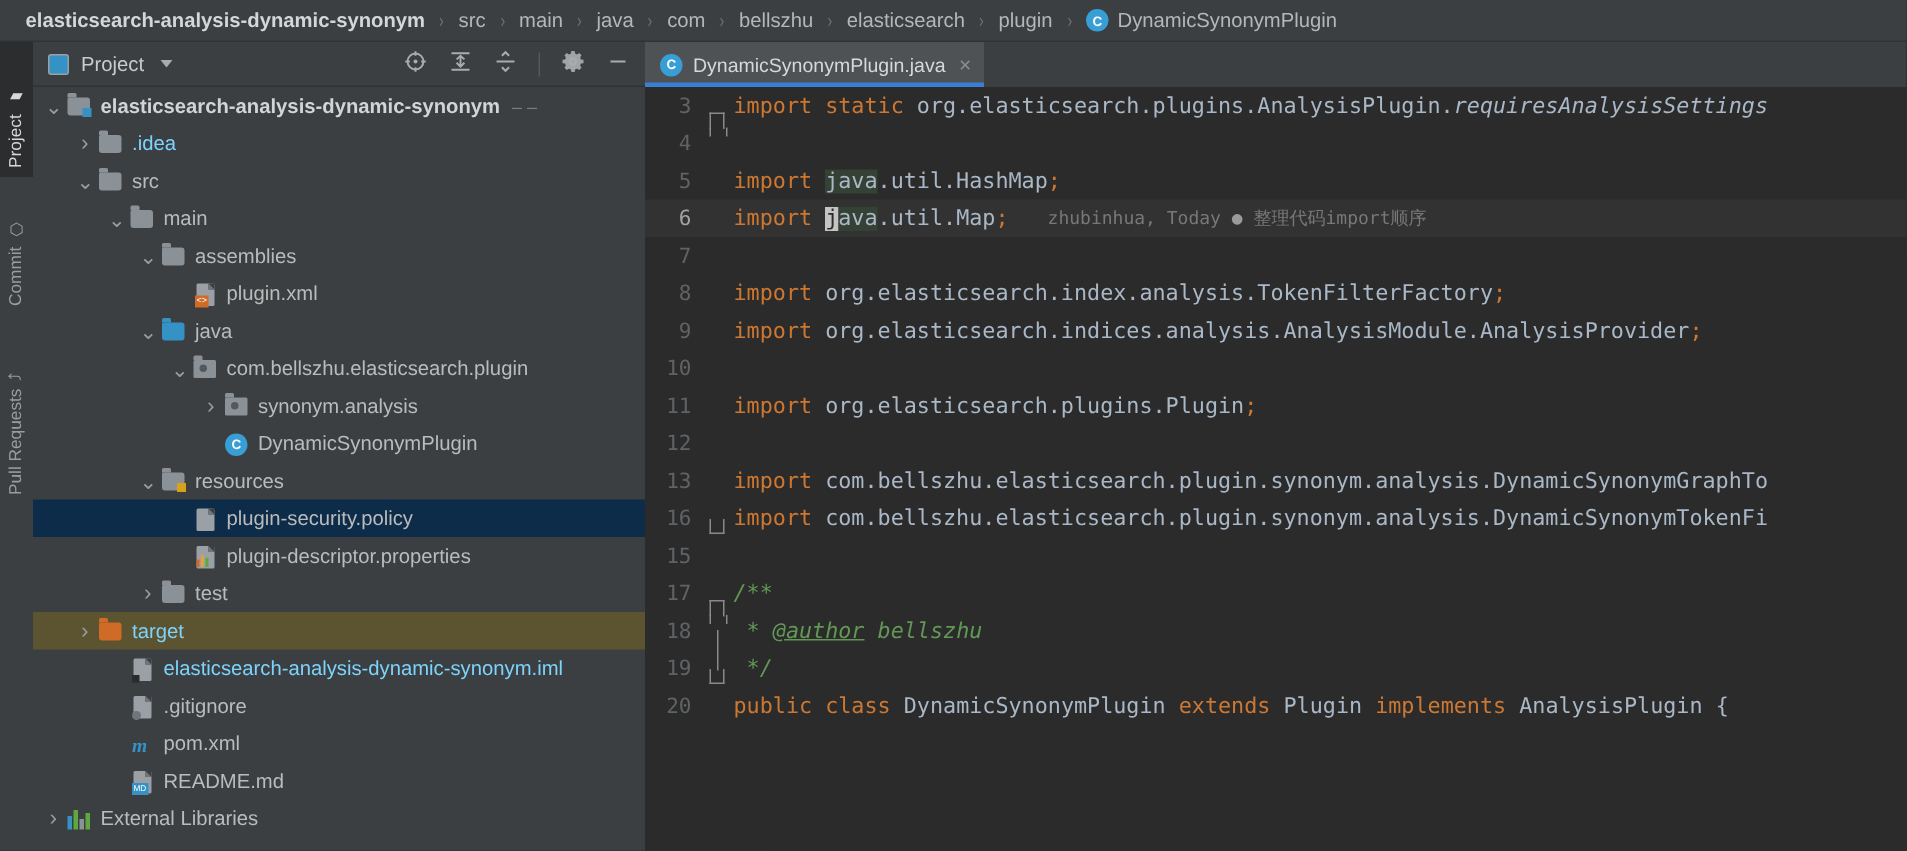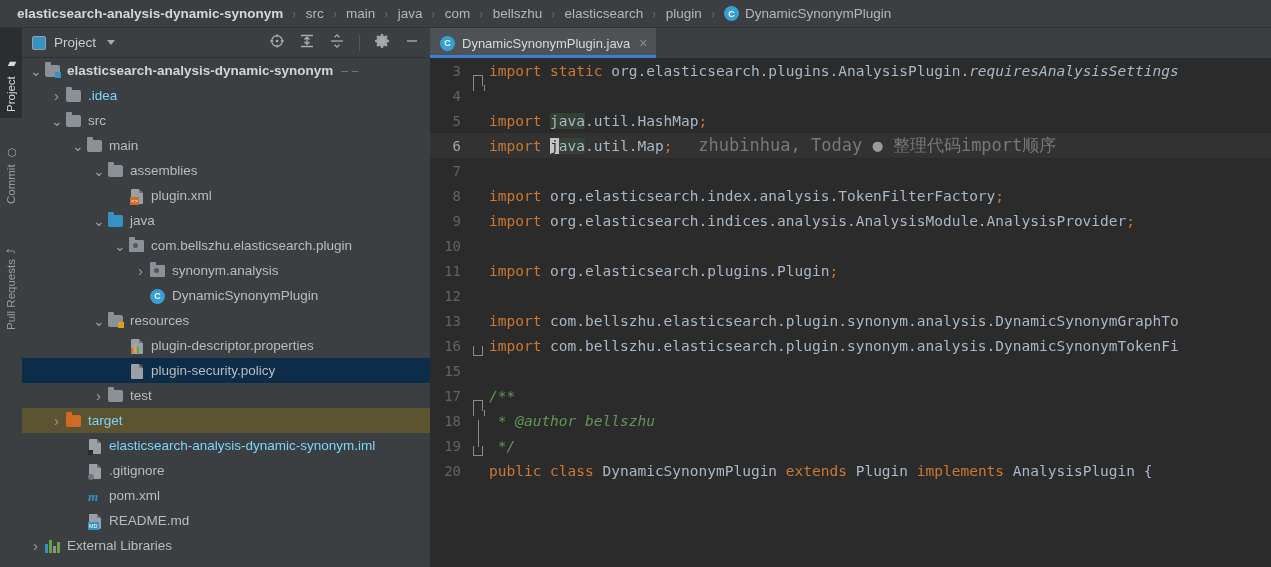--- a/index.html
+++ b/index.html
@@ -172,21 +172,21 @@
     font-family:"Liberation Sans",sans-serif;position:relative;
   }
   .code{padding-left:3px;}
 
   .kw{color:#cc7832;}
   .id{color:#a9b7c6;}
   .cmt{color:#629755;font-style:italic;}
   .ital{font-style:italic;}
   .hl{background:#344134;}
   .cursor{background:#c4c4c4;color:#2b2b2b;}
-  .annot{color:#787878;font-size:17px;}
+  .annot{color:#787878;font-size:12px;}
   .dot{color:#9a9a9a;}
 
   
   .foldmark{
     position:absolute;left:3px;top:4px;width:10px;height:11px;
     border:1px solid #8a8a8a;box-sizing:border-box;
   }
   .foldmark.top{border-bottom:none;border-radius:0;}
   .foldmark.top::after{
     content:"";position:absolute;left:-1px;top:9px;width:10px;height:6px;
@@ -376,39 +376,39 @@
         </div>
         <div class="row" style="padding-left: 71px;">
           <span class="arrow" style="font-size: 14px; line-height: 6px;">⌄</span>
           <span class="ic">
             <span class="fldr">
               <span class="badge lines"></span>
             </span>
           </span>
           <span class="lbl">resources</span>
         </div>
+        <div class="row sel" style="padding-left: 92px;">
+          <span class="arrow none"></span>
+          <span class="ic">
+            <span class="file"></span>
+          </span>
+          <span class="lbl">plugin-security.policy</span>
+        </div>
         <div class="row" style="padding-left: 92px;">
           <span class="arrow none"></span>
           <span class="ic">
             <span class="file">
               <span class="bars">
                 <i style="height:5px;background:#cf6a27"></i>
                 <i style="height:8px;background:#e0a33b"></i>
                 <i style="height:6px;background:#5fa83f"></i>
               </span>
             </span>
           </span>
           <span class="lbl">plugin-descriptor.properties</span>
-        </div>
-        <div class="row sel" style="padding-left: 92px;">
-          <span class="arrow none"></span>
-          <span class="ic">
-            <span class="file"></span>
-          </span>
-          <span class="lbl">plugin-security.policy</span>
         </div>
         <div class="row" style="padding-left: 71px;">
           <span class="arrow" style="font-size: 15px;">›</span>
           <span class="ic">
             <span class="fldr"></span>
           </span>
           <span class="lbl">test</span>
         </div>
         <div class="row sel2" style="padding-left: 29px;">
           <span class="arrow" style="font-size: 15px;">›</span>
@@ -482,19 +482,19 @@
         <div class="cline"><span class="gut">7</span><span class="fold"></span><span class="code"></span></div>
         <div class="cline"><span class="gut">8</span><span class="fold"></span><span class="code"><span class="kw">import </span><span class="id">org.elasticsearch.index.analysis.TokenFilterFactory</span><span class="kw">;</span></span></div>
         <div class="cline"><span class="gut">9</span><span class="fold"></span><span class="code"><span class="kw">import </span><span class="id">org.elasticsearch.indices.analysis.AnalysisModule.AnalysisProvider</span><span class="kw">;</span></span></div>
         <div class="cline"><span class="gut">10</span><span class="fold"></span></div>
         <div class="cline"><span class="gut">11</span><span class="fold"></span><span class="code"><span class="kw">import </span><span class="id">org.elasticsearch.plugins.Plugin</span><span class="kw">;</span></span></div>
         <div class="cline"><span class="gut">12</span><span class="fold"></span><span class="code"></span></div>
         <div class="cline"><span class="gut">13</span><span class="fold"></span><span class="code"><span class="kw">import </span><span class="id">com.bellszhu.elasticsearch.plugin.synonym.analysis.DynamicSynonymGraphTo</span></span></div>
         <div class="cline"><span class="gut">16</span><span class="fold"><span class="foldend"></span></span><span class="code"><span class="kw">import </span><span class="id">com.bellszhu.elasticsearch.plugin.synonym.analysis.DynamicSynonymTokenFi</span></span></div>
         <div class="cline"><span class="gut">15</span><span class="fold"></span><span class="code"></span></div>
         <div class="cline"><span class="gut">17</span><span class="fold"><span class="foldmark top"></span></span><span class="code"><span class="cmt">/**</span></span></div>
-        <div class="cline"><span class="gut">18</span><span class="fold"><span class="foldbar"></span></span><span class="code"><span class="cmt"> * </span><span class="cmt" style="">@author</span><span class="cmt"> bellszhu</span></span></div>
+        <div class="cline"><span class="gut">18</span><span class="fold"><span class="foldbar"></span></span><span class="code"><span class="cmt"> * </span><span class="cmt" style="text-decoration: underline;">@author</span><span class="cmt"> bellszhu</span></span></div>
         <div class="cline"><span class="gut">19</span><span class="fold"><span class="foldend"></span></span><span class="code"><span class="cmt"> */</span></span></div>
         <div class="cline"><span class="gut">20</span><span class="fold"></span><span class="code"><span class="kw">public </span><span class="kw">class </span><span class="id">DynamicSynonymPlugin </span><span class="kw">extends </span><span class="id">Plugin </span><span class="kw">implements </span><span class="id">AnalysisPlugin </span><span class="id">{</span></span></div>
       </div>
   </div>
 
 </div>
 
 </body></html>

